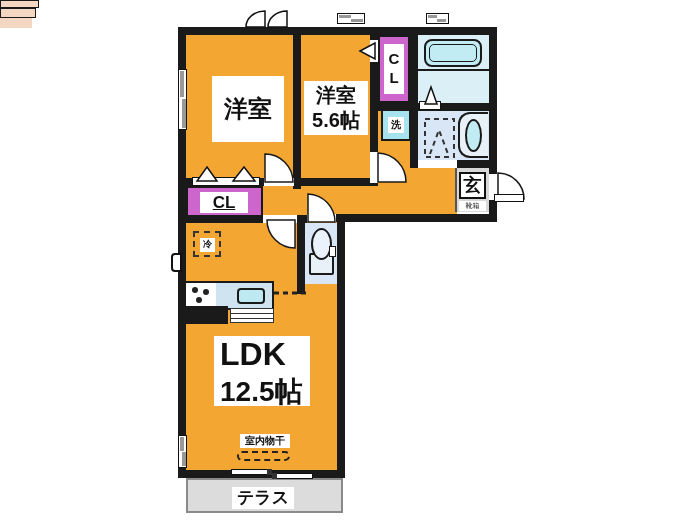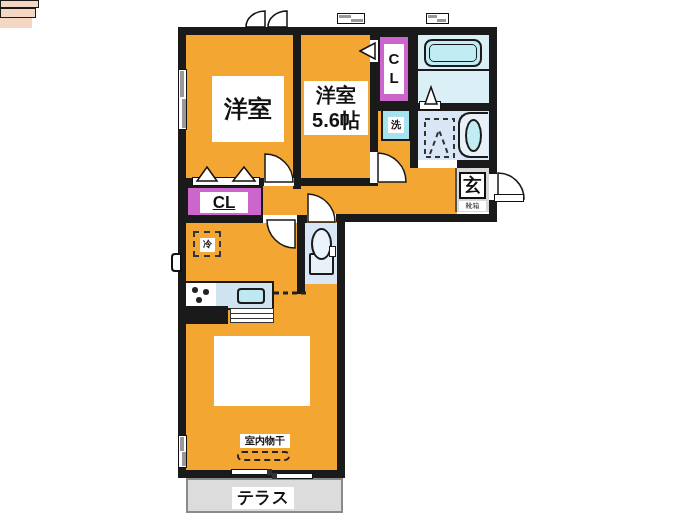--- a/index.html
+++ b/index.html
@@ -168,20 +168,22 @@
   <div class="abs" style="left:237px;top:451px;width:53px;height:10px;border:2px dashed #222;border-radius:5px;box-sizing:border-box;"></div>
 
   <div class="lbl" style="left:212px;top:76px;width:72px;height:66px;font-size:24px;">
     <span>洋室</span>
   </div>
   <div class="lbl" style="left:304px;top:81px;width:64px;height:54px;font-size:20px;">
     <span>洋室</span>
     <span>5.6帖</span>
   </div>
   <div class="lbl" style="left:214px;top:336px;width:96px;height:70px;font-size:32px;align-items:flex-start;padding-left:6px;box-sizing:border-box;">
+    <span>LDK</span>
+    <span style="font-size:28px;">12.5帖</span>
   </div>
   <div class="lbl" style="left:200px;top:192px;width:48px;height:21px;font-size:17px;text-decoration:underline;">CL</div>
   <div class="lbl" style="left:384px;top:44px;width:20px;height:50px;font-size:15px;">
     <span>C</span>
     <span>L</span>
   </div>
   <div class="lbl" style="left:459px;top:172px;width:27px;height:27px;font-size:18px;border:2px solid #111;box-sizing:border-box;">玄</div>
   <div class="lbl" style="left:459px;top:201px;width:27px;height:10px;font-size:7px;font-weight:normal;">靴箱</div>
   <div class="lbl" style="left:232px;top:487px;width:62px;height:22px;font-size:17px;">テラス</div>
 

